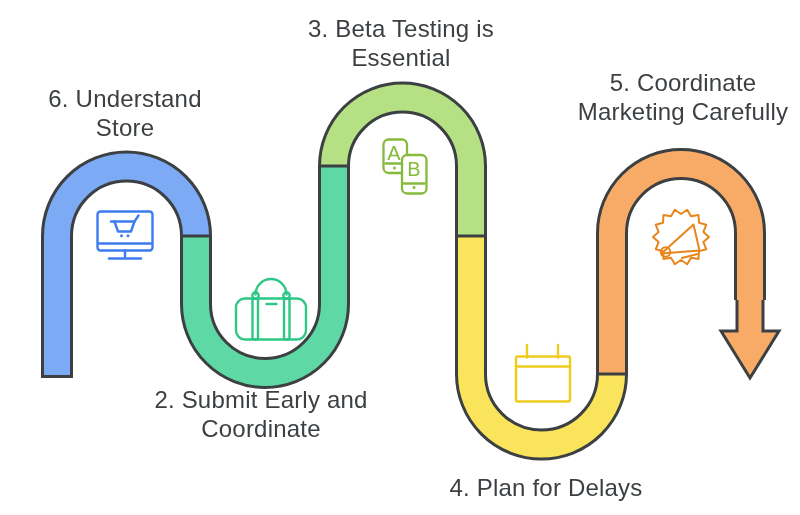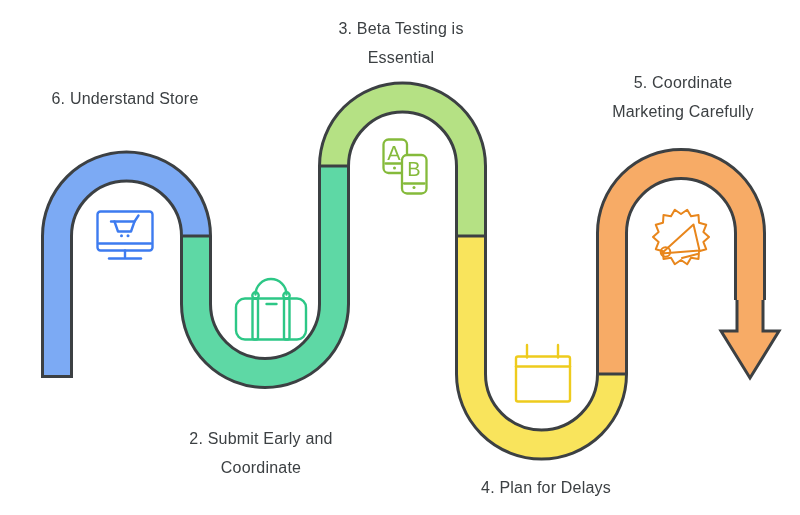--- a/index.html
+++ b/index.html
@@ -8,21 +8,21 @@
     width: 800px;
     height: 515px;
     background: #ffffff;
     overflow: hidden;
     font-family: "Liberation Sans", sans-serif;
   }
   .stage svg { position: absolute; left: 0; top: 0; }
   .label {
     position: absolute;
     text-align: center;
-    font-size: 16px;
+    font-size: 24px;
     line-height: 29px;
     color: #3c4043;
     letter-spacing: 0.2px;
   }
   .ab-letter {
     font-family: "Liberation Sans", sans-serif;
     font-size: 20px;
     font-weight: 400;
   }
 </style>
@@ -101,21 +101,21 @@
       <path d="M661.5,253.5 L693.5,224.5 L699.5,250.5 Z"></path>
       <circle cx="665.5" cy="252" r="4.8"></circle>
       <line x1="682" y1="258" x2="697.5" y2="254"></line>
     </g>
   </svg>
 
   <div class="label" style="left:18px; top:84px; width:214px;">
     <div>6. Understand Store</div>
   </div>
 
-  <div class="label" style="left:154px; top:424px; width:214px;">
+  <div class="label" style="left:154px; top:385px; width:214px;">
     <div>2. Submit Early and</div>
     <div>Coordinate</div>
   </div>
 
   <div class="label" style="left:294px; top:14px; width:214px;">
     <div>3. Beta Testing is</div>
     <div>Essential</div>
   </div>
 
   <div class="label" style="left:439px; top:473px; width:214px;">

